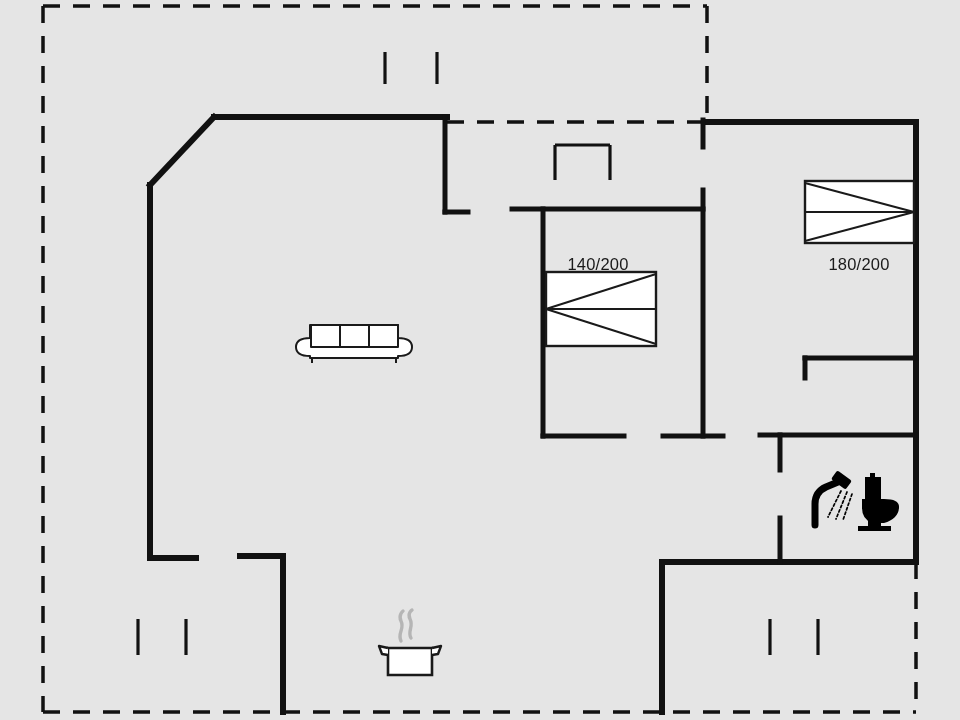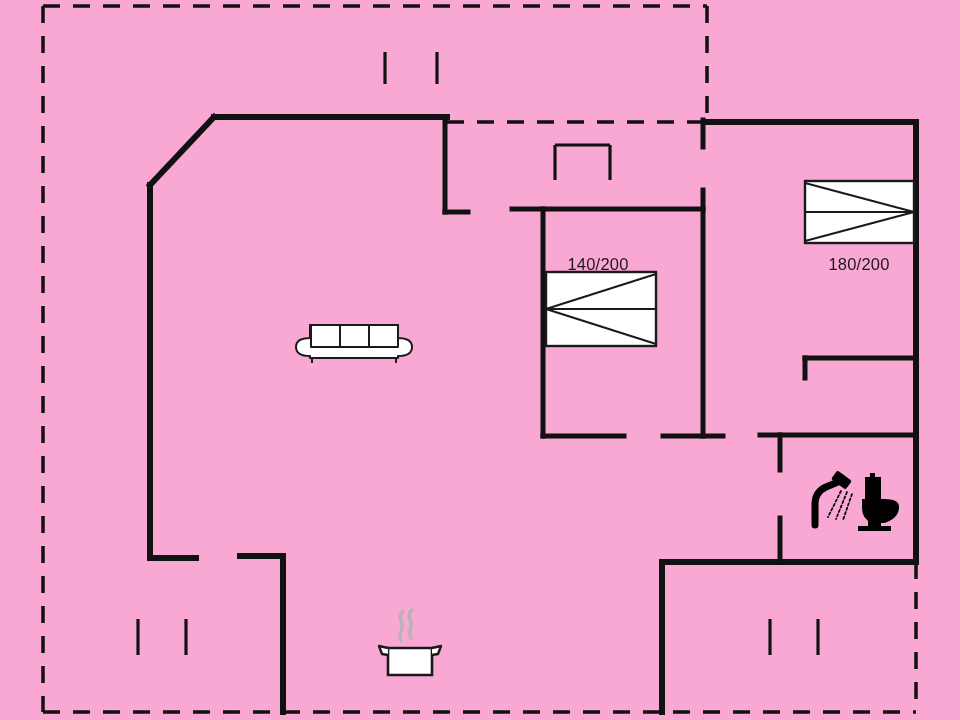--- a/index.html
+++ b/index.html
@@ -10,21 +10,21 @@
   body {
     width: 960px;
     height: 720px;
     font-family: "Liberation Sans", sans-serif;
     overflow: hidden;
   }
   #floorplan-root {
     position: relative;
     width: 960px;
     height: 720px;
-    background: #f9a8d4;
+    background: #e5e5e5;
   }
   #plan-svg {
     position: absolute;
     left: 0;
     top: 0;
     width: 960px;
     height: 720px;
     display: block;
   }
   .bed-label {

